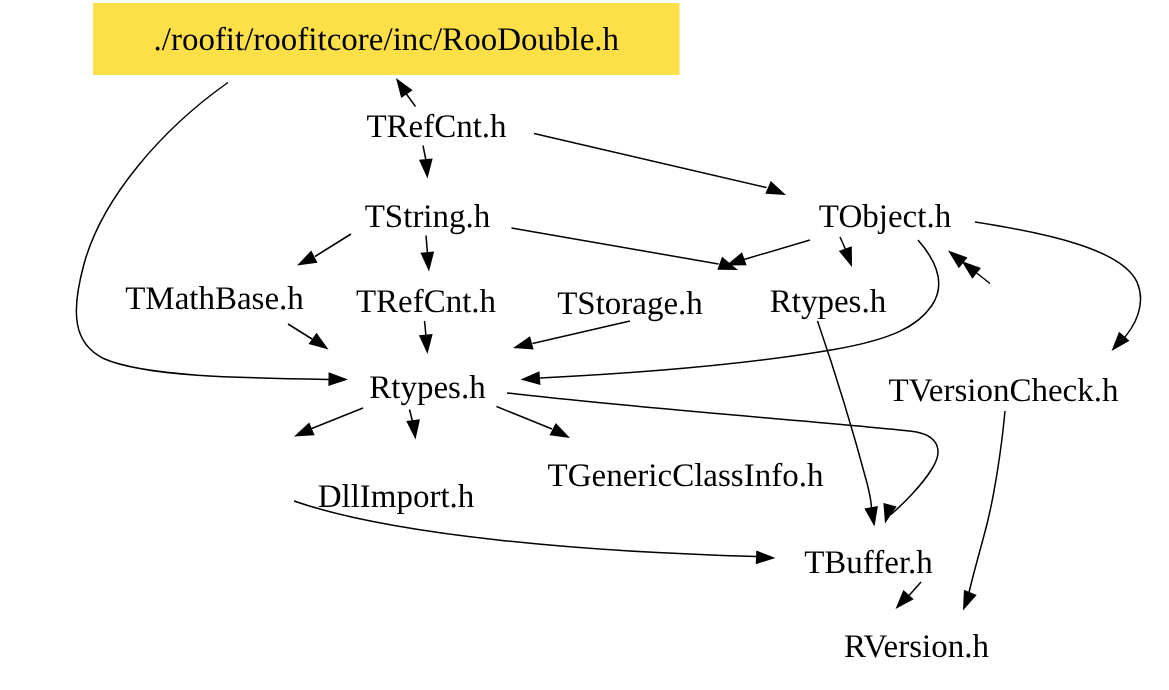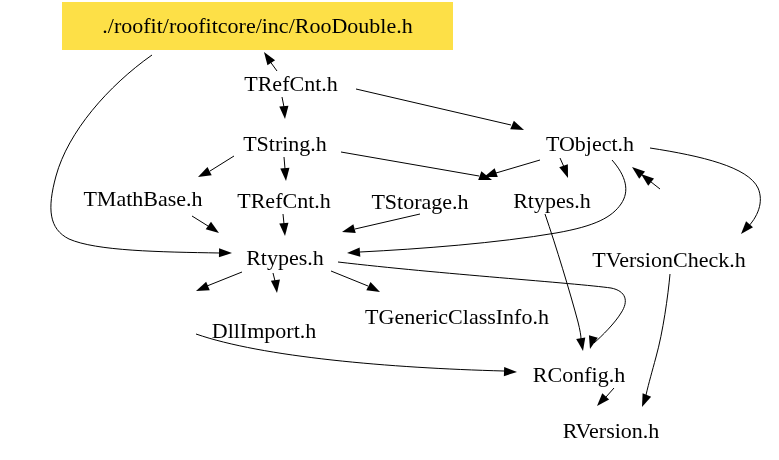--- a/index.html
+++ b/index.html
@@ -181,17 +181,17 @@
 
   <div class="node" id="node-rtypes">Rtypes.h</div>
 
   <div class="node" id="node-tversioncheck">TVersionCheck.h</div>
 
 
   <div class="node" id="node-dllimport">DllImport.h</div>
 
   <div class="node" id="node-tgenericclassinfo">TGenericClassInfo.h</div>
 
-  <div class="node" id="node-rconfig">RConfig.h</div>
+  <div class="node" id="node-rconfig">TBuffer.h</div>
 
   <div class="node" id="node-rversion">RVersion.h</div>
 
 </div>
 
 </body></html>

